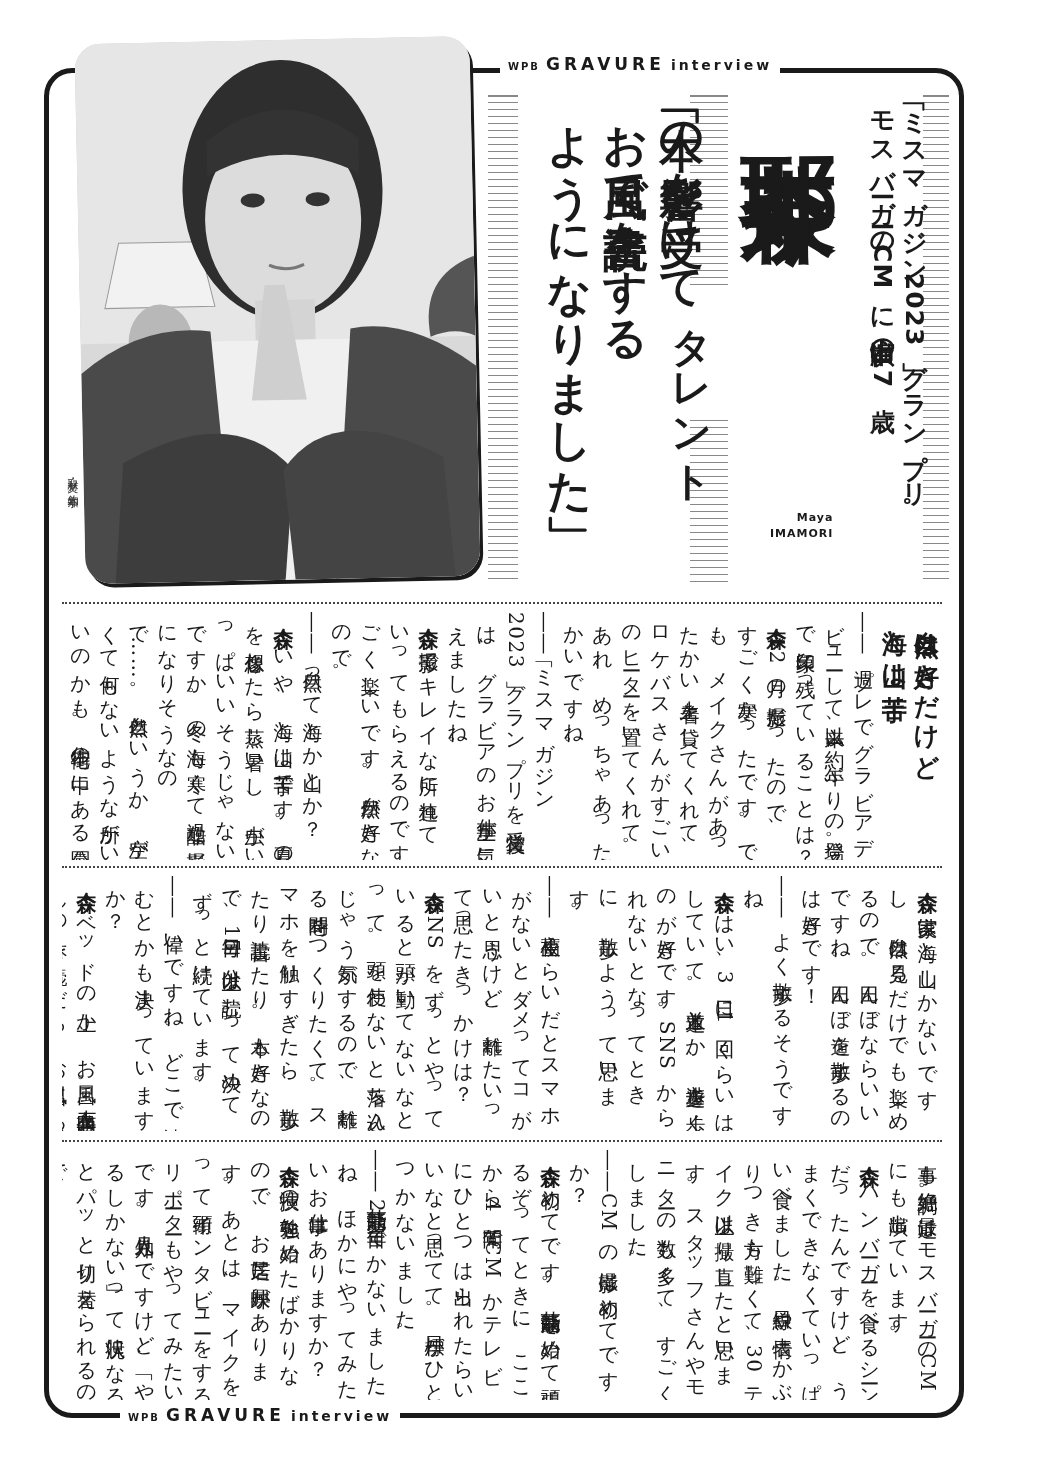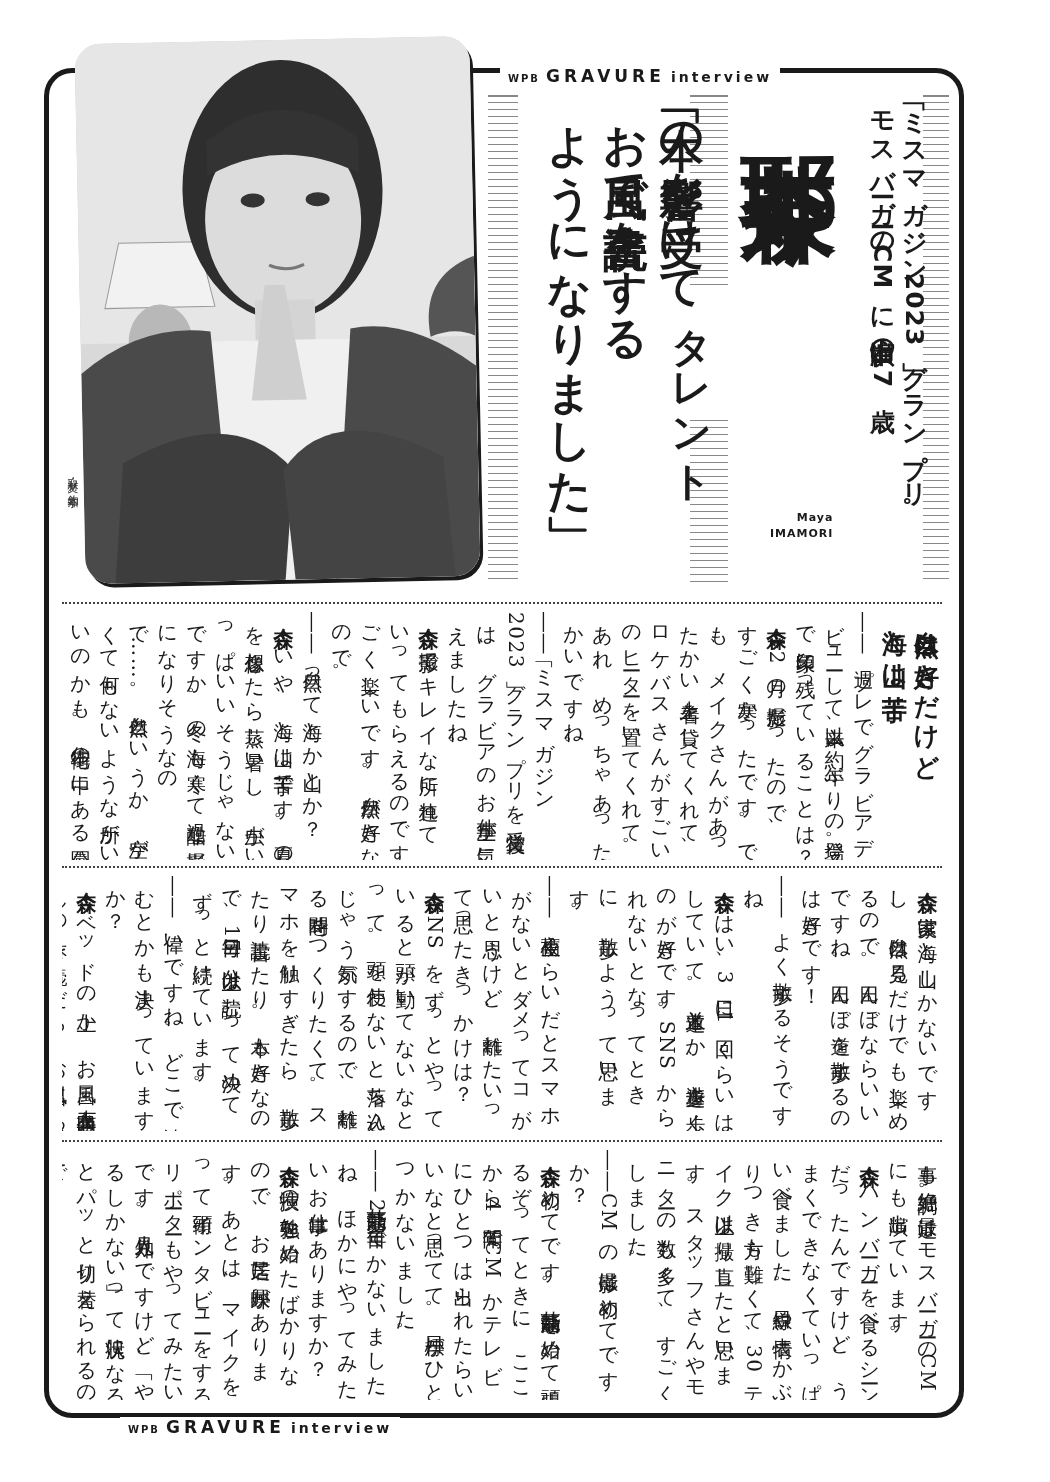--- a/index.html
+++ b/index.html
@@ -3,21 +3,21 @@
 <meta charset="utf-8">
 <style>
   html, body { margin: 0; padding: 0; background: #ffffff; }
   body { width: 1050px; height: 1482px; position: relative; overflow: hidden;
          font-family: "DejaVu Serif", "Liberation Serif", serif; color: #1a1a1a; }
 
   
   .frame { position: absolute; left: 44px; top: 68px; width: 920px; height: 1350px;
            border: 5px solid #1a1a1a; border-radius: 28px; box-sizing: border-box; }
   .frame-label { position: absolute; background: #fff; padding: 0 8px;
-                 font-family: "DejaVu Sans", sans-serif; white-space: nowrap; letter-spacing: 1px; margin-top: 12px; }
+                 font-family: "DejaVu Sans", sans-serif; white-space: nowrap; letter-spacing: 1px; }
   .frame-label .wpb { font-size: 10px; font-weight: bold; letter-spacing: 2px; }
   .frame-label .grav { font-size: 17px; font-weight: bold; letter-spacing: 4px; }
   .frame-label .intv { font-size: 14px; font-weight: bold; letter-spacing: 3px; }
   .frame-label.top { left: 500px; top: 54px; }
   .frame-label.bottom { left: 120px; top: 1405px; }
 
   
   .photo { position: absolute; left: 80px; top: 40px; width: 395px; height: 540px;
            border-radius: 26px; overflow: hidden; background: #dcdcdc;
            box-shadow: 3px 4px 0 #1a1a1a; transform: rotate(-1.2deg); }

